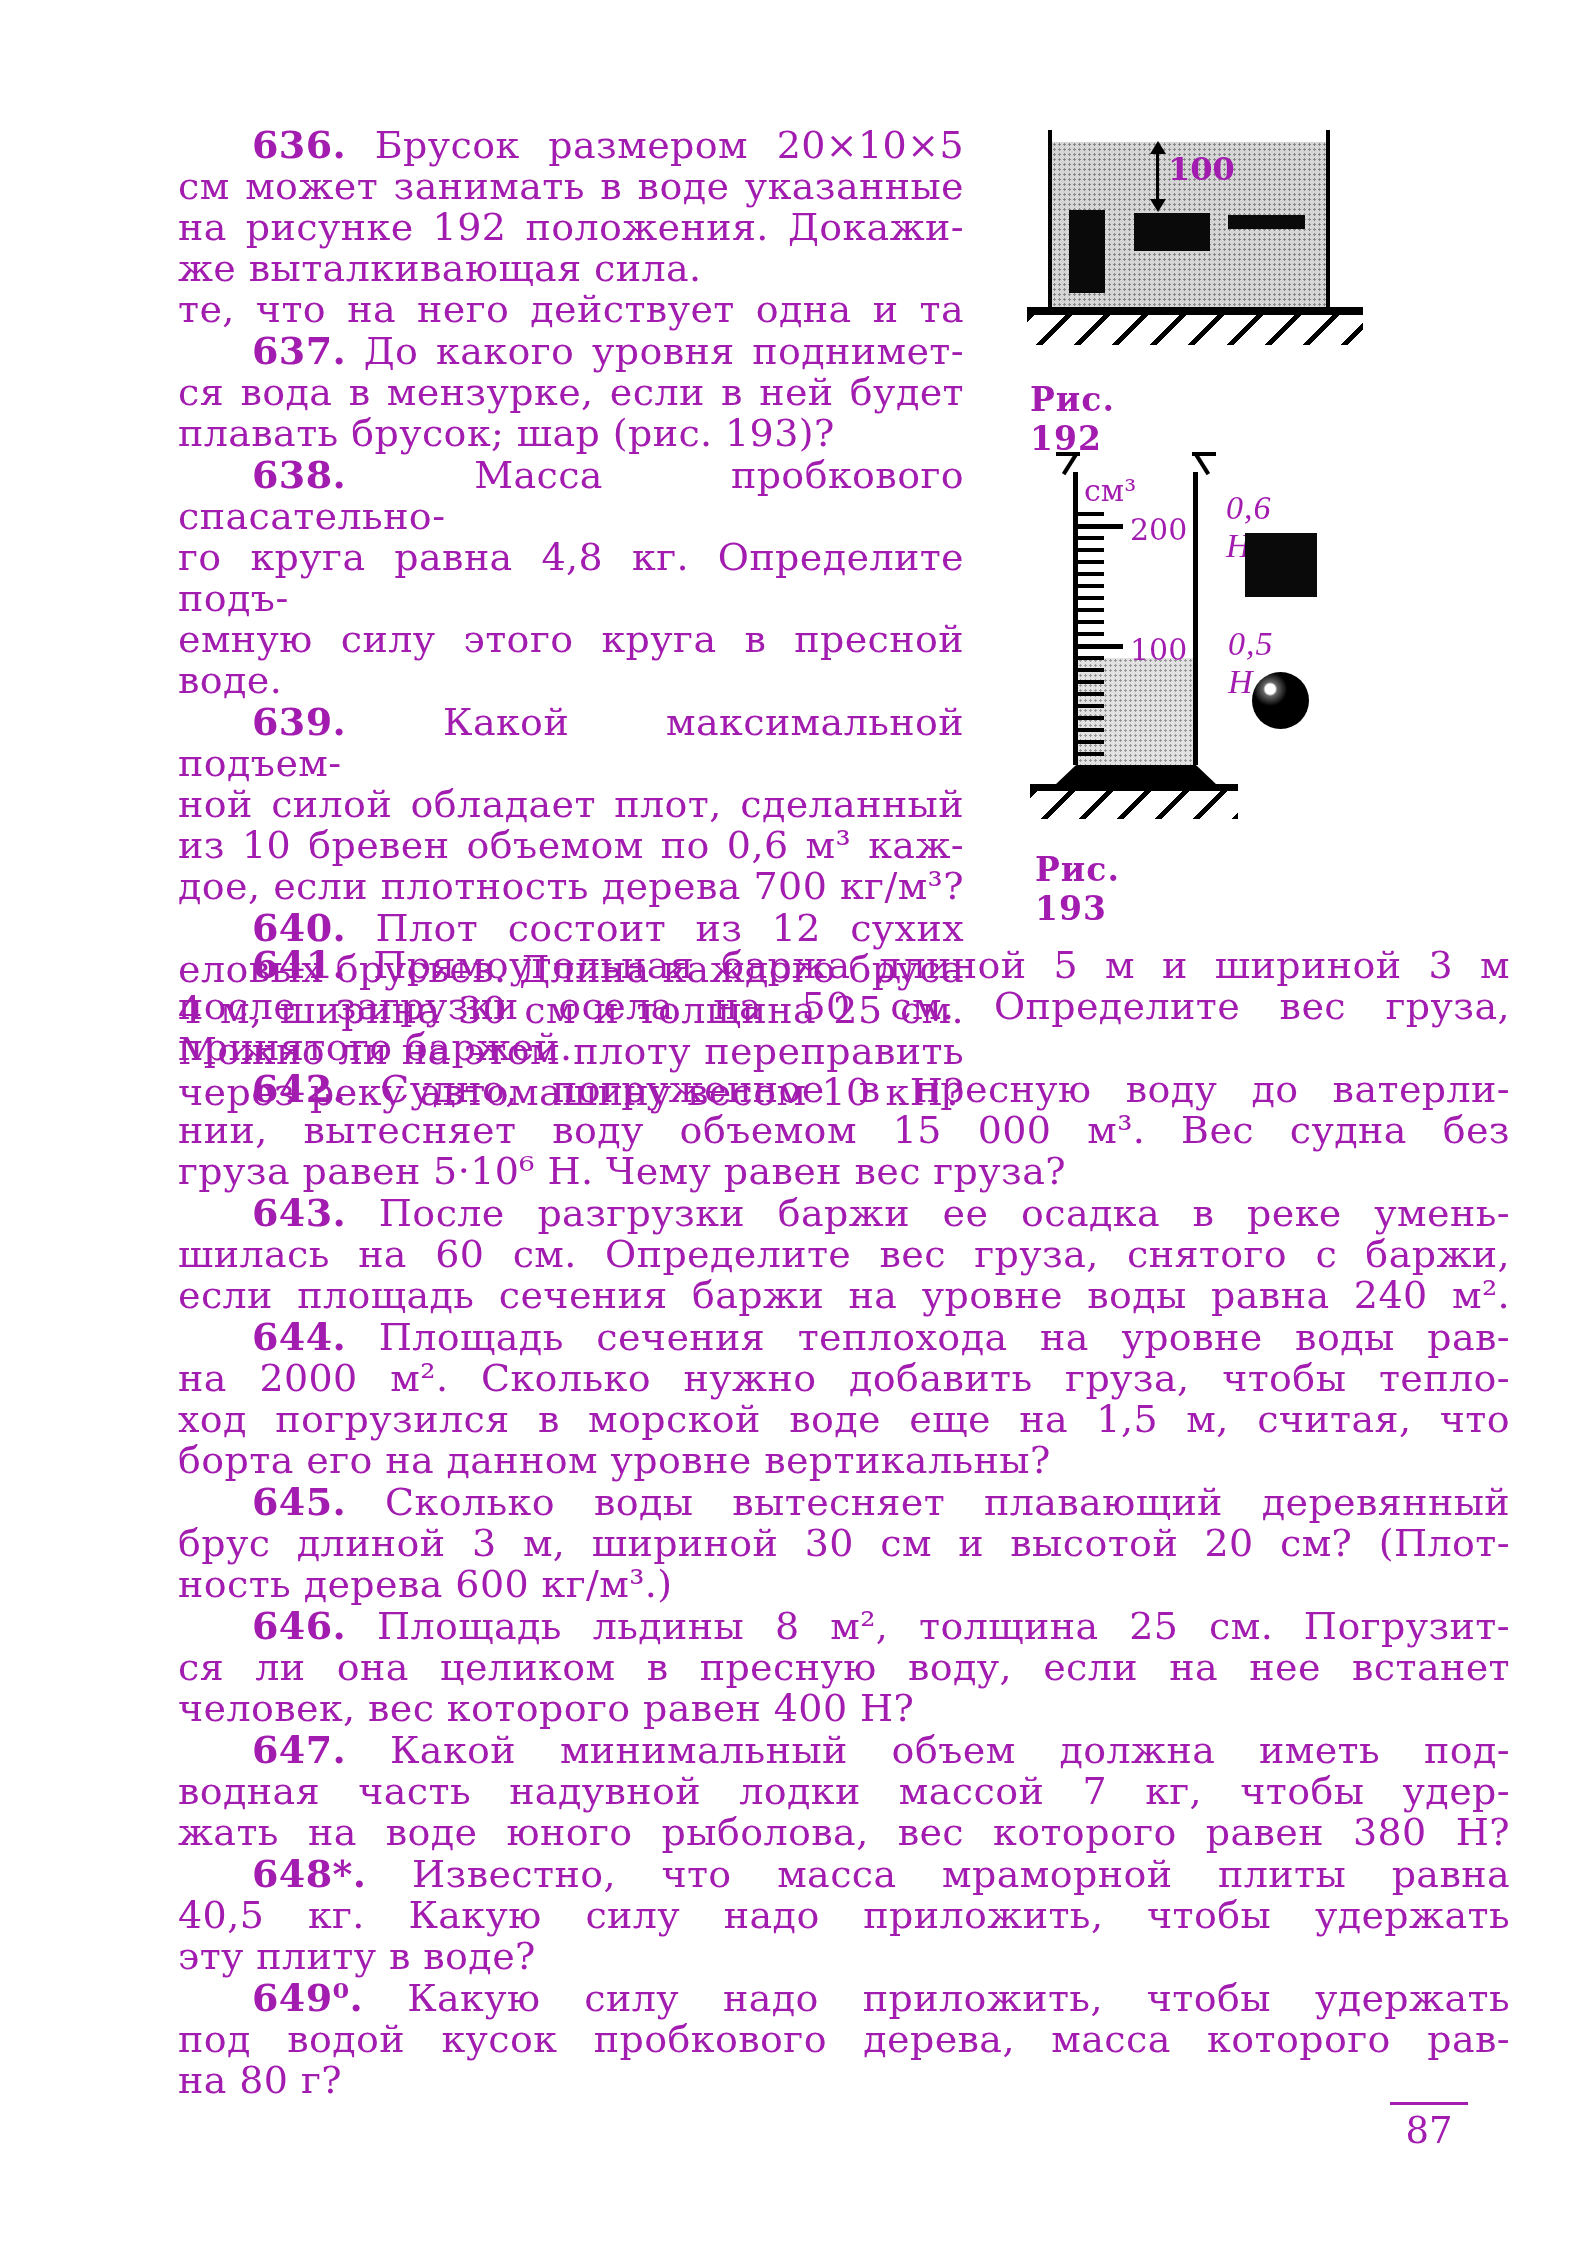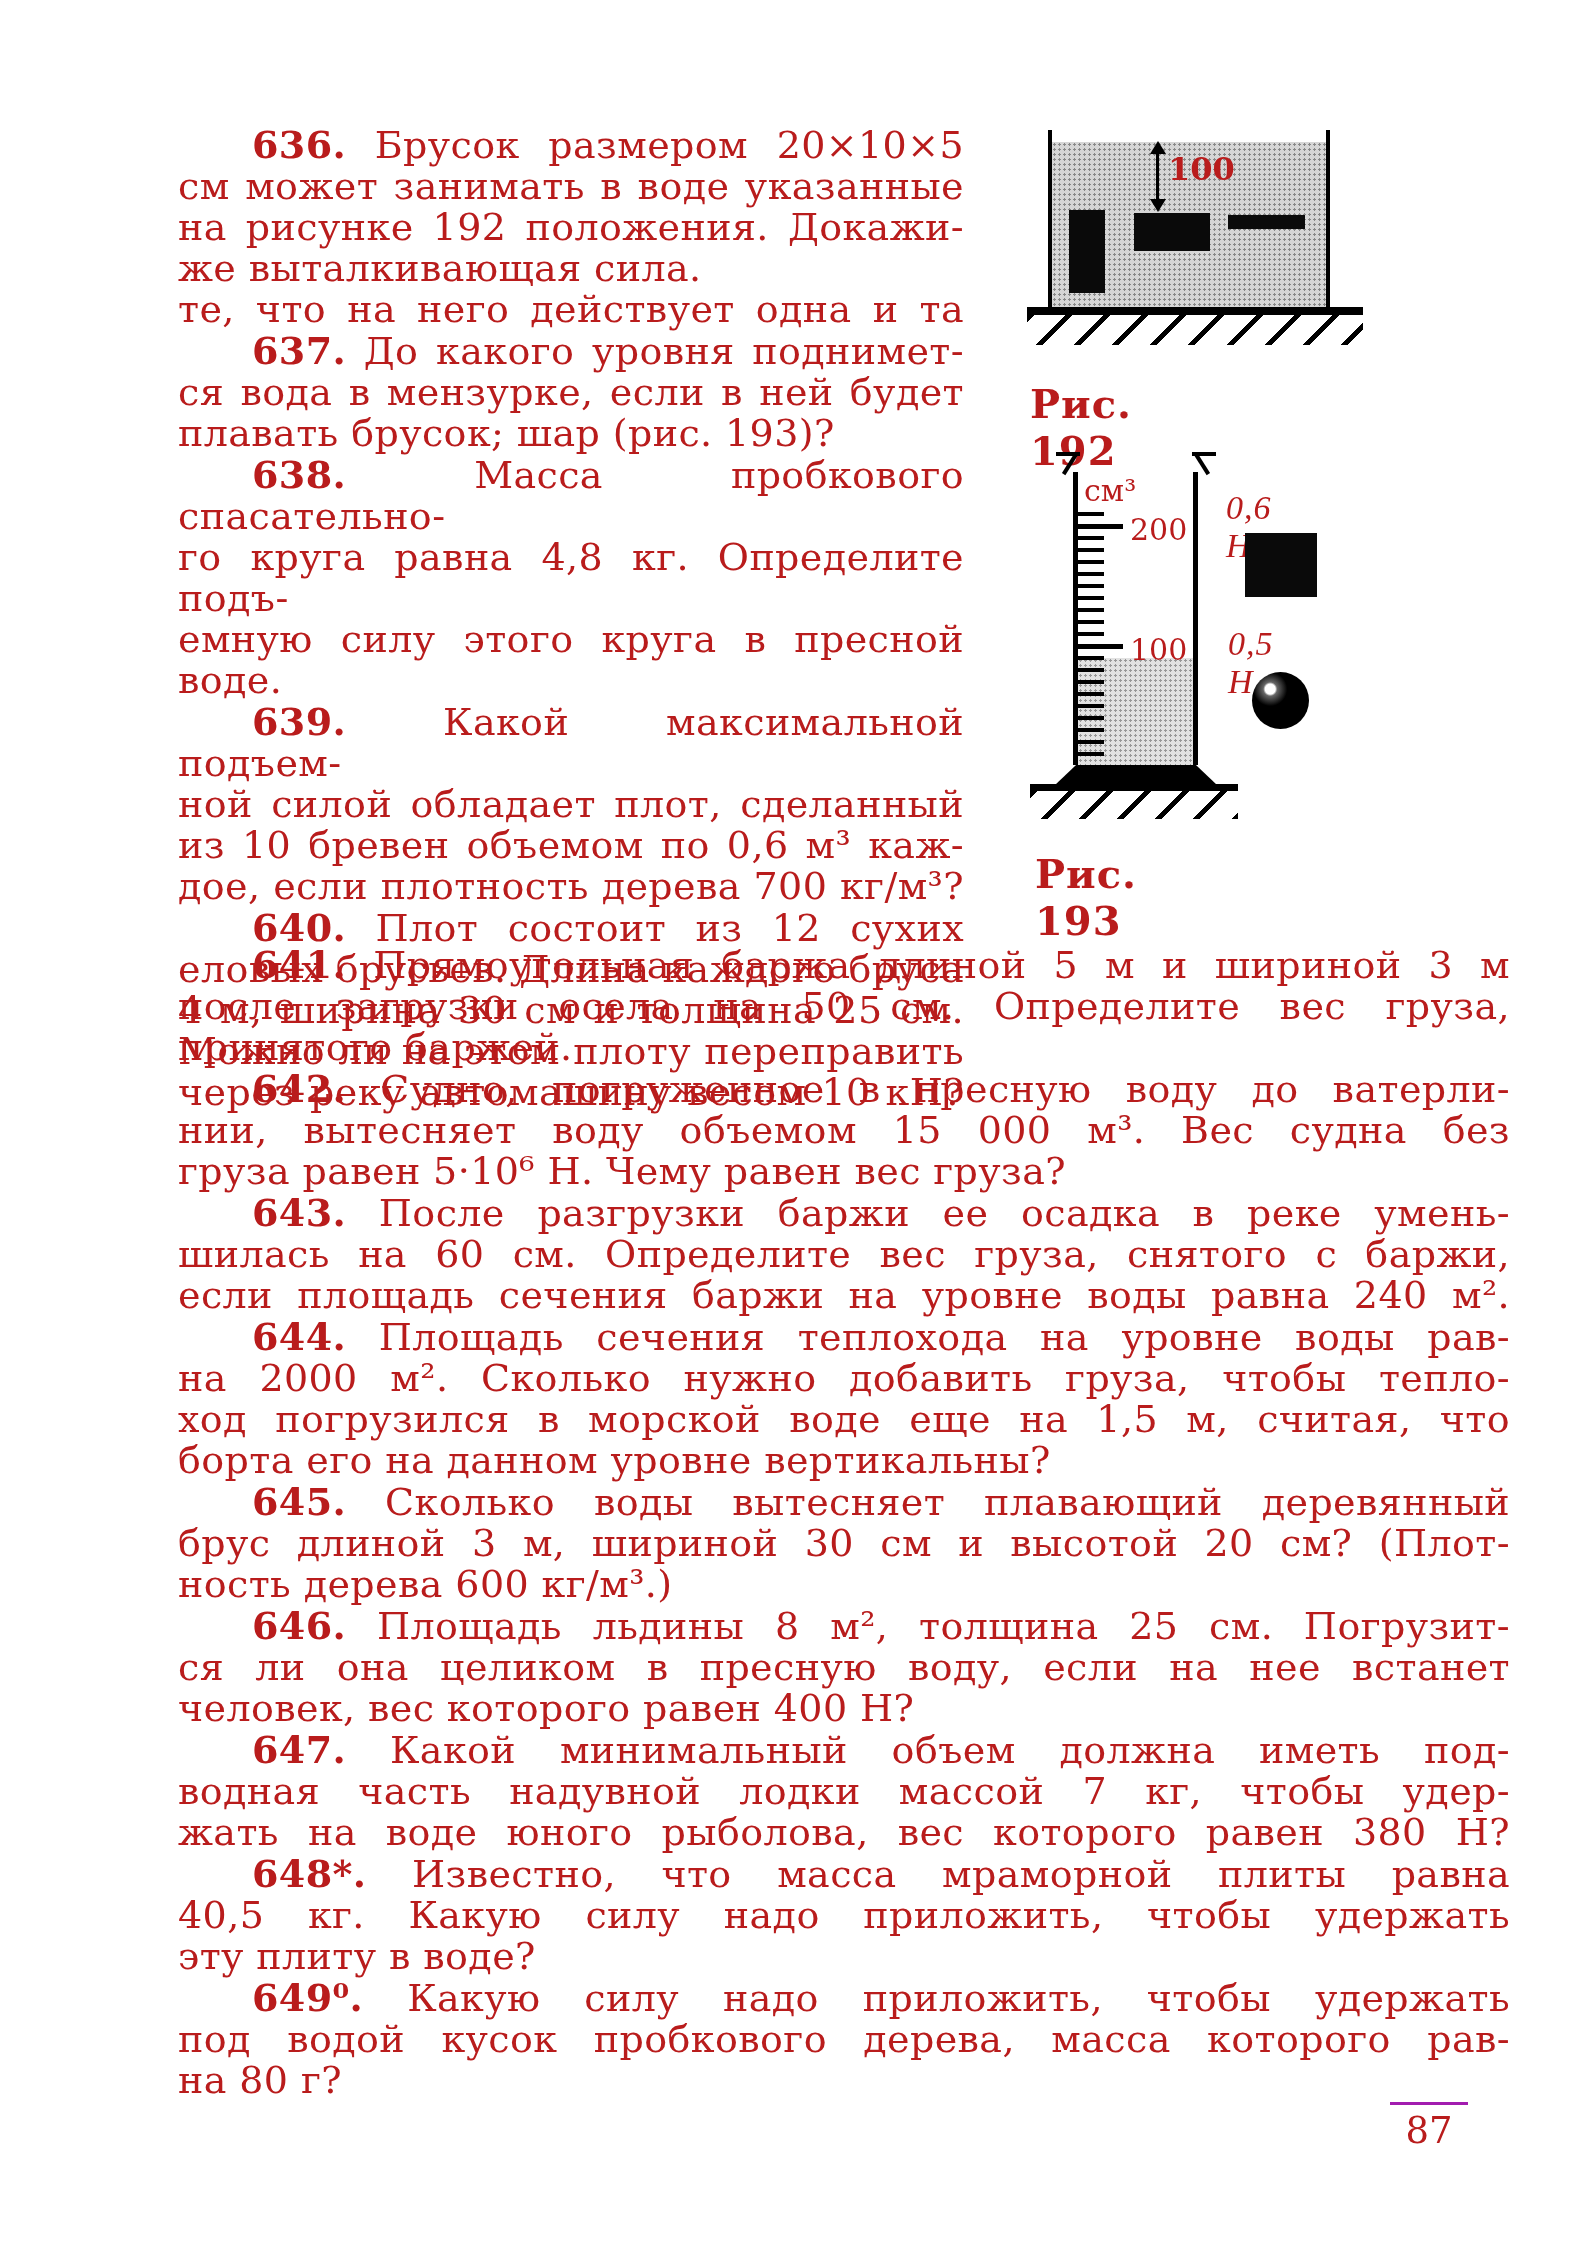--- a/index.html
+++ b/index.html
@@ -1,18 +1,18 @@
 <!DOCTYPE html>
 <html><head>
 <meta charset="utf-8">
 <style>
   html,body { margin:0; padding:0; background:#ffffff; }
   .page {
     position:relative; width:1586px; height:2180px; background:#ffffff;
-    font-family:"DejaVu Serif","Liberation Serif",serif; color:#b91c1c;
+    font-family:"DejaVu Serif","Liberation Serif",serif; color:#a21caf;
     overflow:hidden;
   }
   .content { position:absolute; left:178px; top:124px; width:1332px; }
   .top-section { position:relative; height:820px; }
   .narrow-col { width:786px; }
   .wide-col { width:1332px; }
   p.problem { margin:0; padding:0; }
   .line {
     display:block; font-size:38px; line-height:41px; letter-spacing:0.4px;
     text-align:justify; text-align-last:justify; white-space:normal;
@@ -47,21 +47,21 @@
   .blk.v { left:61px;  top:86px; width:36px; height:83px; }
   .blk.h { left:126px; top:89px; width:76px; height:38px; }
   .blk.f { left:220px; top:91px; width:77px; height:14px; }
   .ar-line { left:148px; top:29px; width:3px; height:47px; background:#000; }
   .ar-head { width:0; height:0; border-left:8px solid rgba(0,0,0,0); border-right:8px solid rgba(0,0,0,0); }
   .ar-up { left:142px; top:17px; border-bottom:13px solid #000; }
   .ar-dn { left:142px; top:75px; border-top:13px solid #000; }
   .depth-label { left:160px; top:26px; font-size:32px; font-weight:bold; }
   .ground.g192 { left:19px; top:183px; width:336px; height:8px; background:#000; }
   .hatch.h192 { left:19px; top:191px; width:336px; height:30px; }
-  .caption { font-size:40px; font-weight:bold; word-spacing:14px; letter-spacing:1px; }
+  .caption { font-size:33px; font-weight:bold; word-spacing:14px; letter-spacing:1px; }
   .caption.c192 { left:22px; top:256px; }
 
   
   .rim { top:328px; width:24px; height:4px; background:#000; }
   .rim.l { left:48px; } .rim.r { left:184px; }
   .flare { top:328px; width:4px; height:24px; background:#000; }
   .flare.l { left:60px; transform:rotate(32deg); }
   .flare.r { left:192px; transform:rotate(-32deg); }
   .c-wall { top:348px; width:5px; height:293px; background:#000; }
   .c-wall.l { left:65px; } .c-wall.r { left:185px; }

